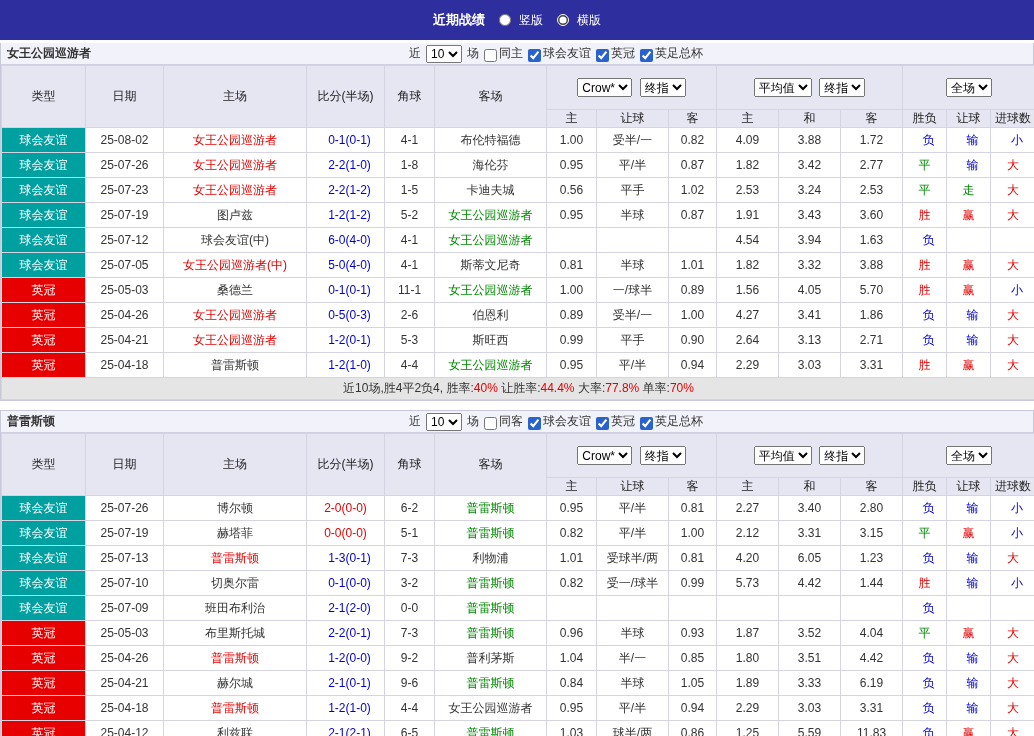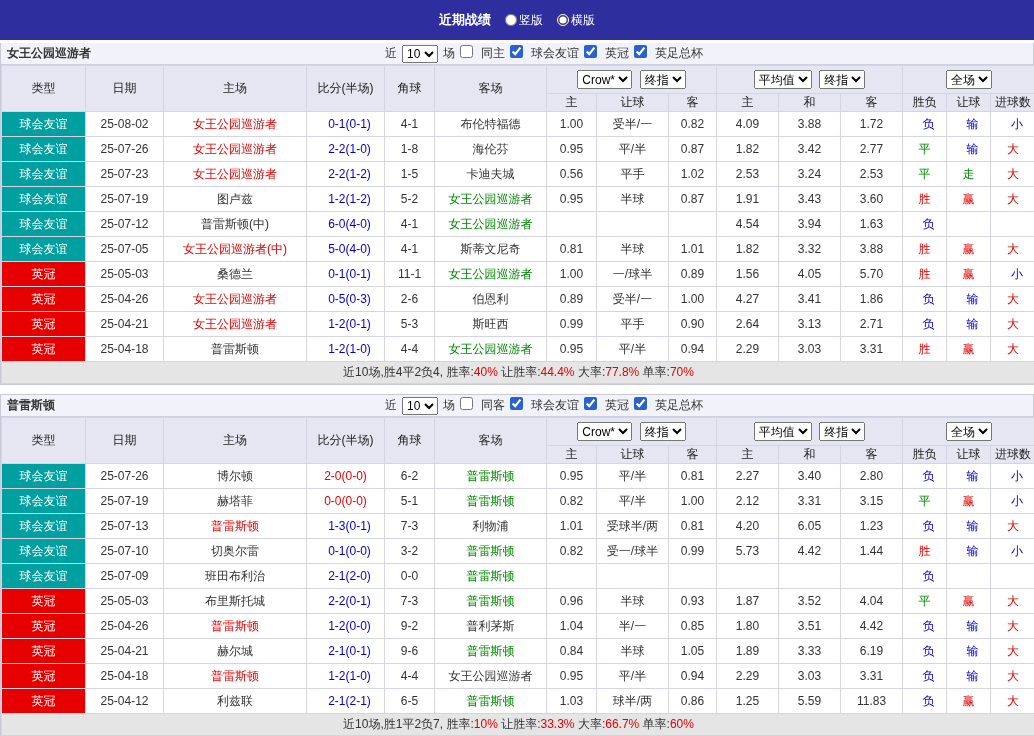--- a/index.html
+++ b/index.html
@@ -10,43 +10,43 @@
     color:#333; font-size:12px;
   }
   .page { width:1034px; height:736px; }
 
   
   .topbar {
     height:40px; background:var(--topbar_bg,#2e2e9e);
     display:flex; align-items:center; justify-content:center; gap:14px;
   }
   .topbar-title { color:#fff; font-weight:bold; font-size:13px; }
-  .radio-label { color:#fff; font-size:12px; display:flex; align-items:center; gap:2px; cursor:pointer; }
+  .radio-label { color:#fff; font-size:12px; display:flex; align-items:center; gap:8px; cursor:pointer; }
   .radio-label input { accent-color:#ffffff; width:12px; height:12px; margin:0; }
 
   
   .match-section { margin-top:3px; border:1px solid #c9c9d9; border-top:none; }
   .match-section + .match-section { margin-top:9px; border-top:1px solid #c9c9d9; }
   .section-head {
     height:22px; display:flex; align-items:center;
     background:#f2f2fa; border-bottom:1px solid #cfcfdf; font-size:12px;
   }
   .team-name { font-weight:bold; margin-left:6px; }
   .filters { margin-left:auto; margin-right:330px; display:flex; align-items:center; gap:5px; }
   .filters select { font-size:12px; height:18px; }
-  .filters label { display:flex; align-items:flex-start; gap:8px; cursor:pointer; }
+  .filters label { display:flex; align-items:flex-end; gap:2px; cursor:pointer; }
   .filters input[type=checkbox] { width:13px; height:13px; accent-color:#2962cc; margin:0; }
 
   
   table { width:100%; border-collapse:collapse; table-layout:fixed; font-size:12px; }
   th,td { border:1px solid #d4d4e2; text-align:center; padding:0 2px; overflow:hidden; white-space:nowrap; }
   thead th { background:var(--header_bg,#e6e6f3); font-weight:normal; color:#222; }
   .hrow1 th { height:24px; }
   .hrow2 th { height:18px; }
-  .sel-cell select { font-size:12px; height:19px; max-width:72px; margin:4px 2px; }
+  .sel-cell select { font-size:12px; height:19px; max-width:72px; margin:12px 2px; }
   tbody td { height:25px; background:#fff; }
   tfoot td { height:22px; background:#e5e5e5; }
 
   .badge-teal { background:var(--badge_friendly,#00a0a0); color:#fff; }
   .badge-red  { background:var(--badge_league,#e60000); color:#fff; }
   .c-red   { color:var(--win_red,#e60000); }
   .c-green { color:var(--draw_green,#008800); }
   .c-blue  { color:var(--loss_blue,#0000cc);padding-left:10px; }
   .c-black { color:#333; }
   .sum-red { color:var(--win_red,#e60000); }
@@ -209,21 +209,21 @@
             <td>1.91</td>
             <td>3.43</td>
             <td>3.60</td>
             <td class="c-red">胜</td>
             <td class="c-red">赢</td>
             <td class="c-red">大</td>
           </tr>
           <tr>
             <td class="badge-teal">球会友谊</td>
             <td>25-07-12</td>
-            <td class="c-black">普雷斯顿(中)</td>
+            <td class="c-black">球会友谊(中)</td>
             <td class="c-blue">6-0(4-0)</td>
             <td>4-1</td>
             <td class="c-green">女王公园巡游者</td>
             <td></td>
             <td></td>
             <td></td>
             <td>4.54</td>
             <td>3.94</td>
             <td>1.63</td>
             <td class="c-blue">负</td>

